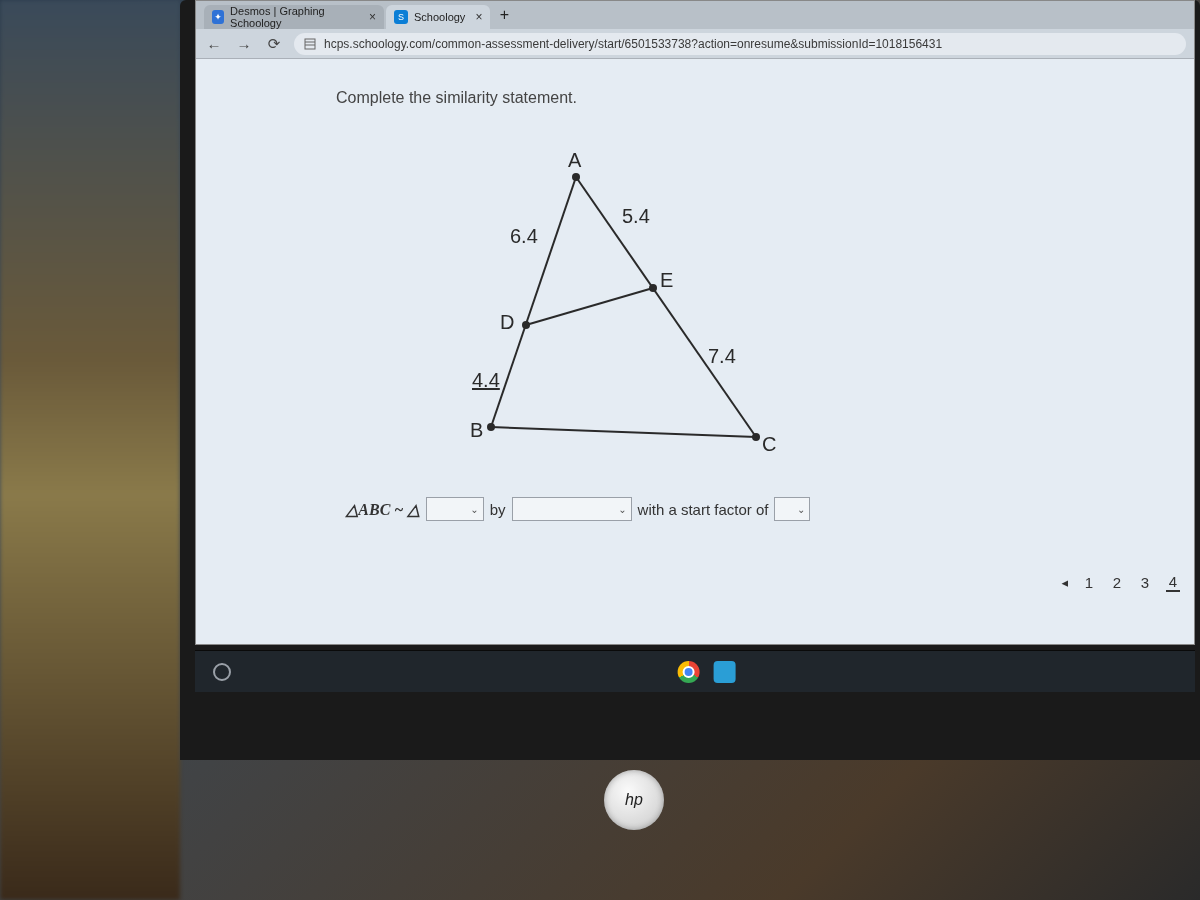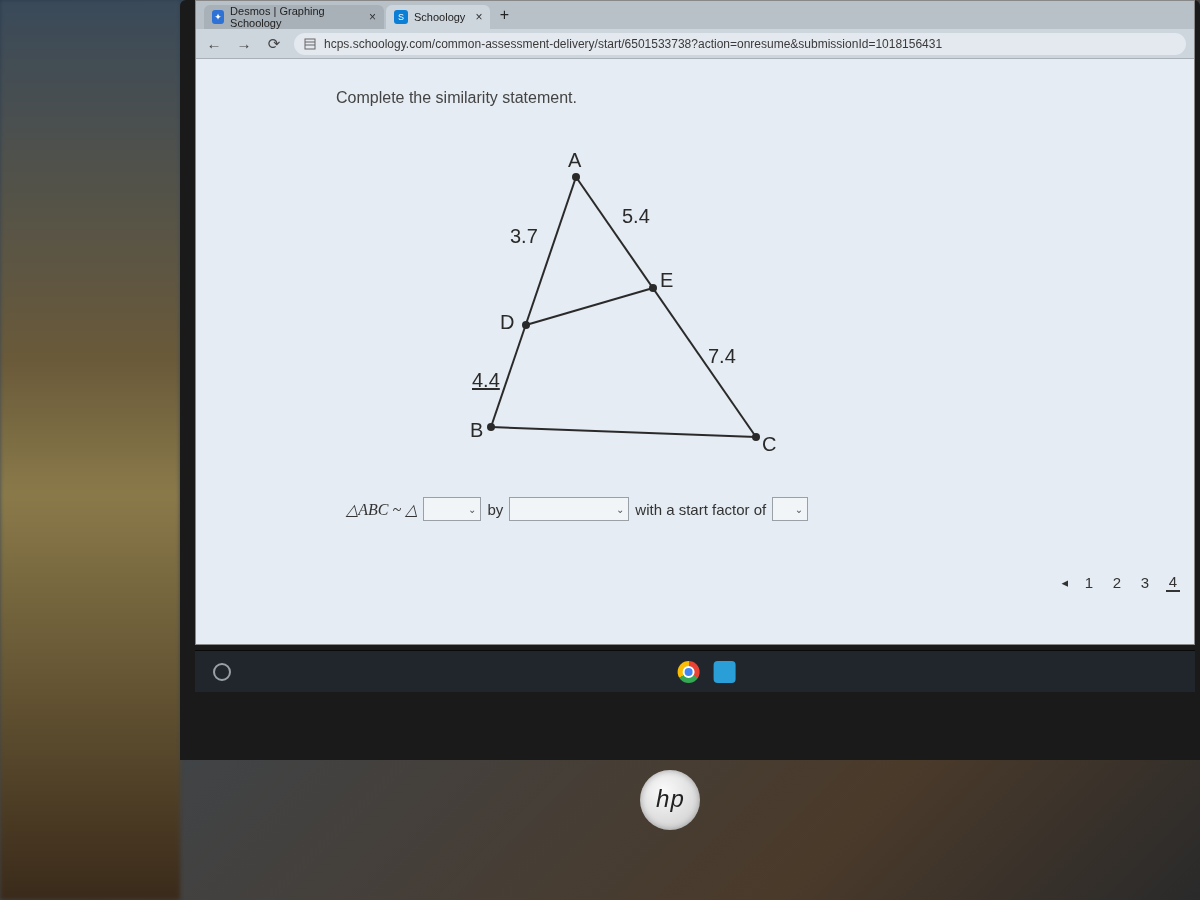--- a/index.html
+++ b/index.html
@@ -116,21 +116,21 @@
   }
   .answer-row {
     display: flex;
     align-items: center;
     gap: 6px;
     font-size: 15px;
     color: #333;
     margin-top: 20px;
     margin-left: 10px;
   }
-  .answer-row .mathit { font-style: italic; font-family: 'Times New Roman', serif; font-size:16px; }
+  .answer-row .mathit { font-style: italic; font-family: 'Times New Roman', serif; font-size:16px;font-weight:bold; }
   .dd {
     border: 1px solid #9aa0a8;
     background: #f2f5f8;
     height: 24px;
     min-width: 58px;
     display: inline-flex;
     align-items: center;
     justify-content: flex-end;
     padding: 0 4px;
     font-size: 11px;
@@ -180,28 +180,28 @@
     background: conic-gradient(#ea4335 0 120deg, #34a853 120deg 240deg, #fbbc05 240deg 360deg);
     position: relative;
   }
   .shelf .ic.chrome::after{
     content:""; position:absolute; inset:5px; background:#4285f4; border-radius:50%; border:2px solid #fff;
   }
   .shelf .ic.app2 { background:#2a9ed6; border-radius:4px; }
   
   .hp {
     position: absolute;
-    left: 640px; top: 770px;
+    left: 604px; top: 770px;
     width: 60px; height: 60px;
     border-radius: 50%;
     background: radial-gradient(circle at 40% 35%, #fafafa, #c8c8c8);
     display:flex;align-items:center;justify-content:center;
     font-style: italic;
-    font-family: Liberation Mono, monospace;
-    font-size: 24px;
+    font-family: Liberation Sans, sans-serif;
+    font-size: 16px;
     color: #222;
     z-index: 3;
     box-shadow: inset 0 0 6px rgba(0,0,0,.3);
   }
 </style>
 </head>
 <body>
 
 <div class="ambient-left"></div>
 <div class="laptop"></div>
@@ -254,21 +254,21 @@
 
         <circle cx="130" cy="178" r="4" fill="#2a2a2a"></circle>
         <circle cx="257" cy="141" r="4" fill="#2a2a2a"></circle>
         <line x1="130" y1="178" x2="257" y2="141" stroke="#2a2a2a" stroke-width="2"></line>
       </svg>
       <div class="lbl" style="left:172px; top:2px;">A</div>
       <div class="lbl" style="left:74px;  top:272px;">B</div>
       <div class="lbl" style="left:366px; top:286px;">C</div>
       <div class="lbl" style="left:104px; top:164px;">D</div>
       <div class="lbl" style="left:264px; top:122px;">E</div>
-      <div class="lbl" style="left:114px; top:78px;">3.7</div>
+      <div class="lbl" style="left:114px; top:78px;">6.4</div>
       <div class="lbl" style="left:226px; top:58px;">5.4</div>
       <div class="lbl" style="left:76px;  top:222px;text-decoration:underline;">4.4</div>
       <div class="lbl" style="left:312px; top:198px;">7.4</div>
     </div>
 
     <div class="answer-row">
       <span class="mathit">△ABC ~ △</span>
       <span class="dd">
           <span class="chev">⌄</span>
         </span>

